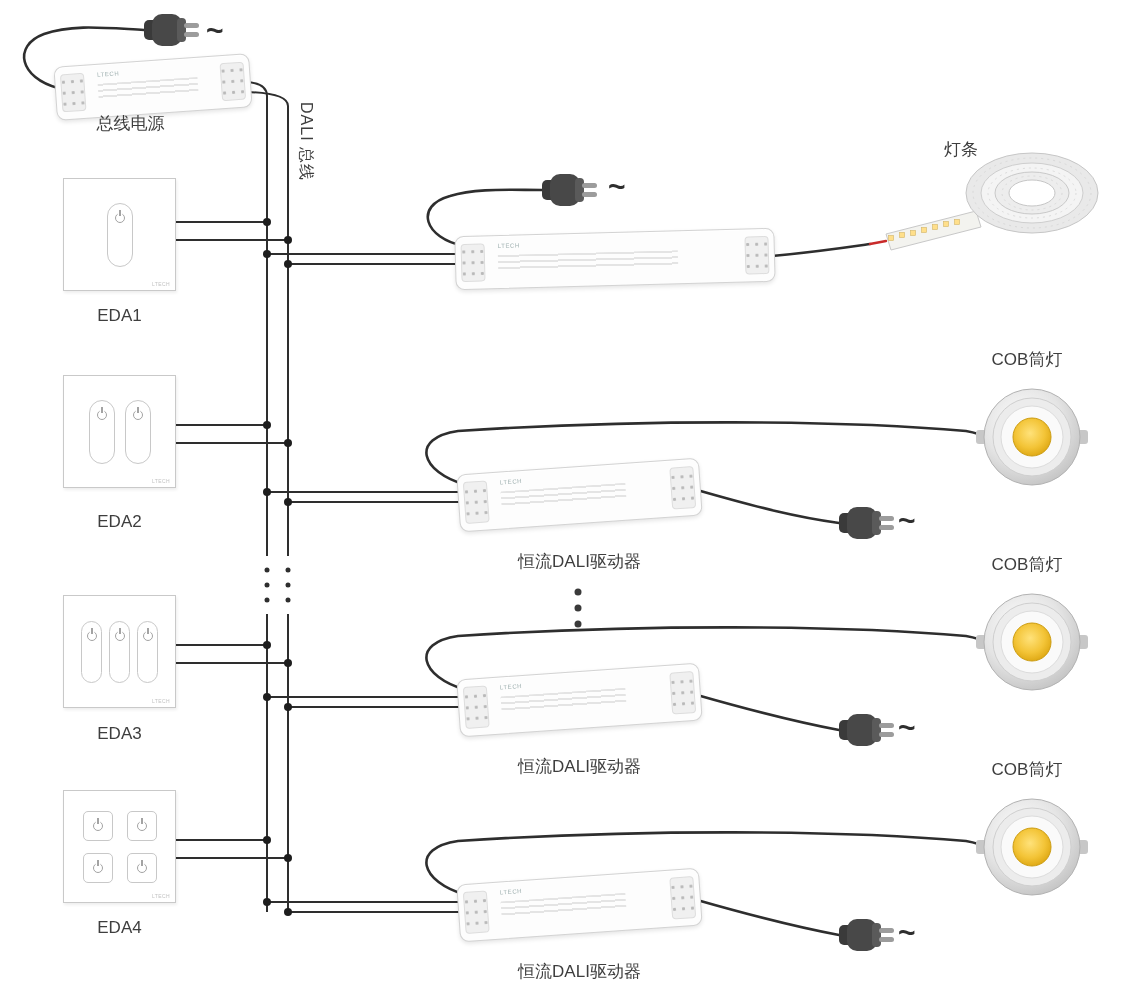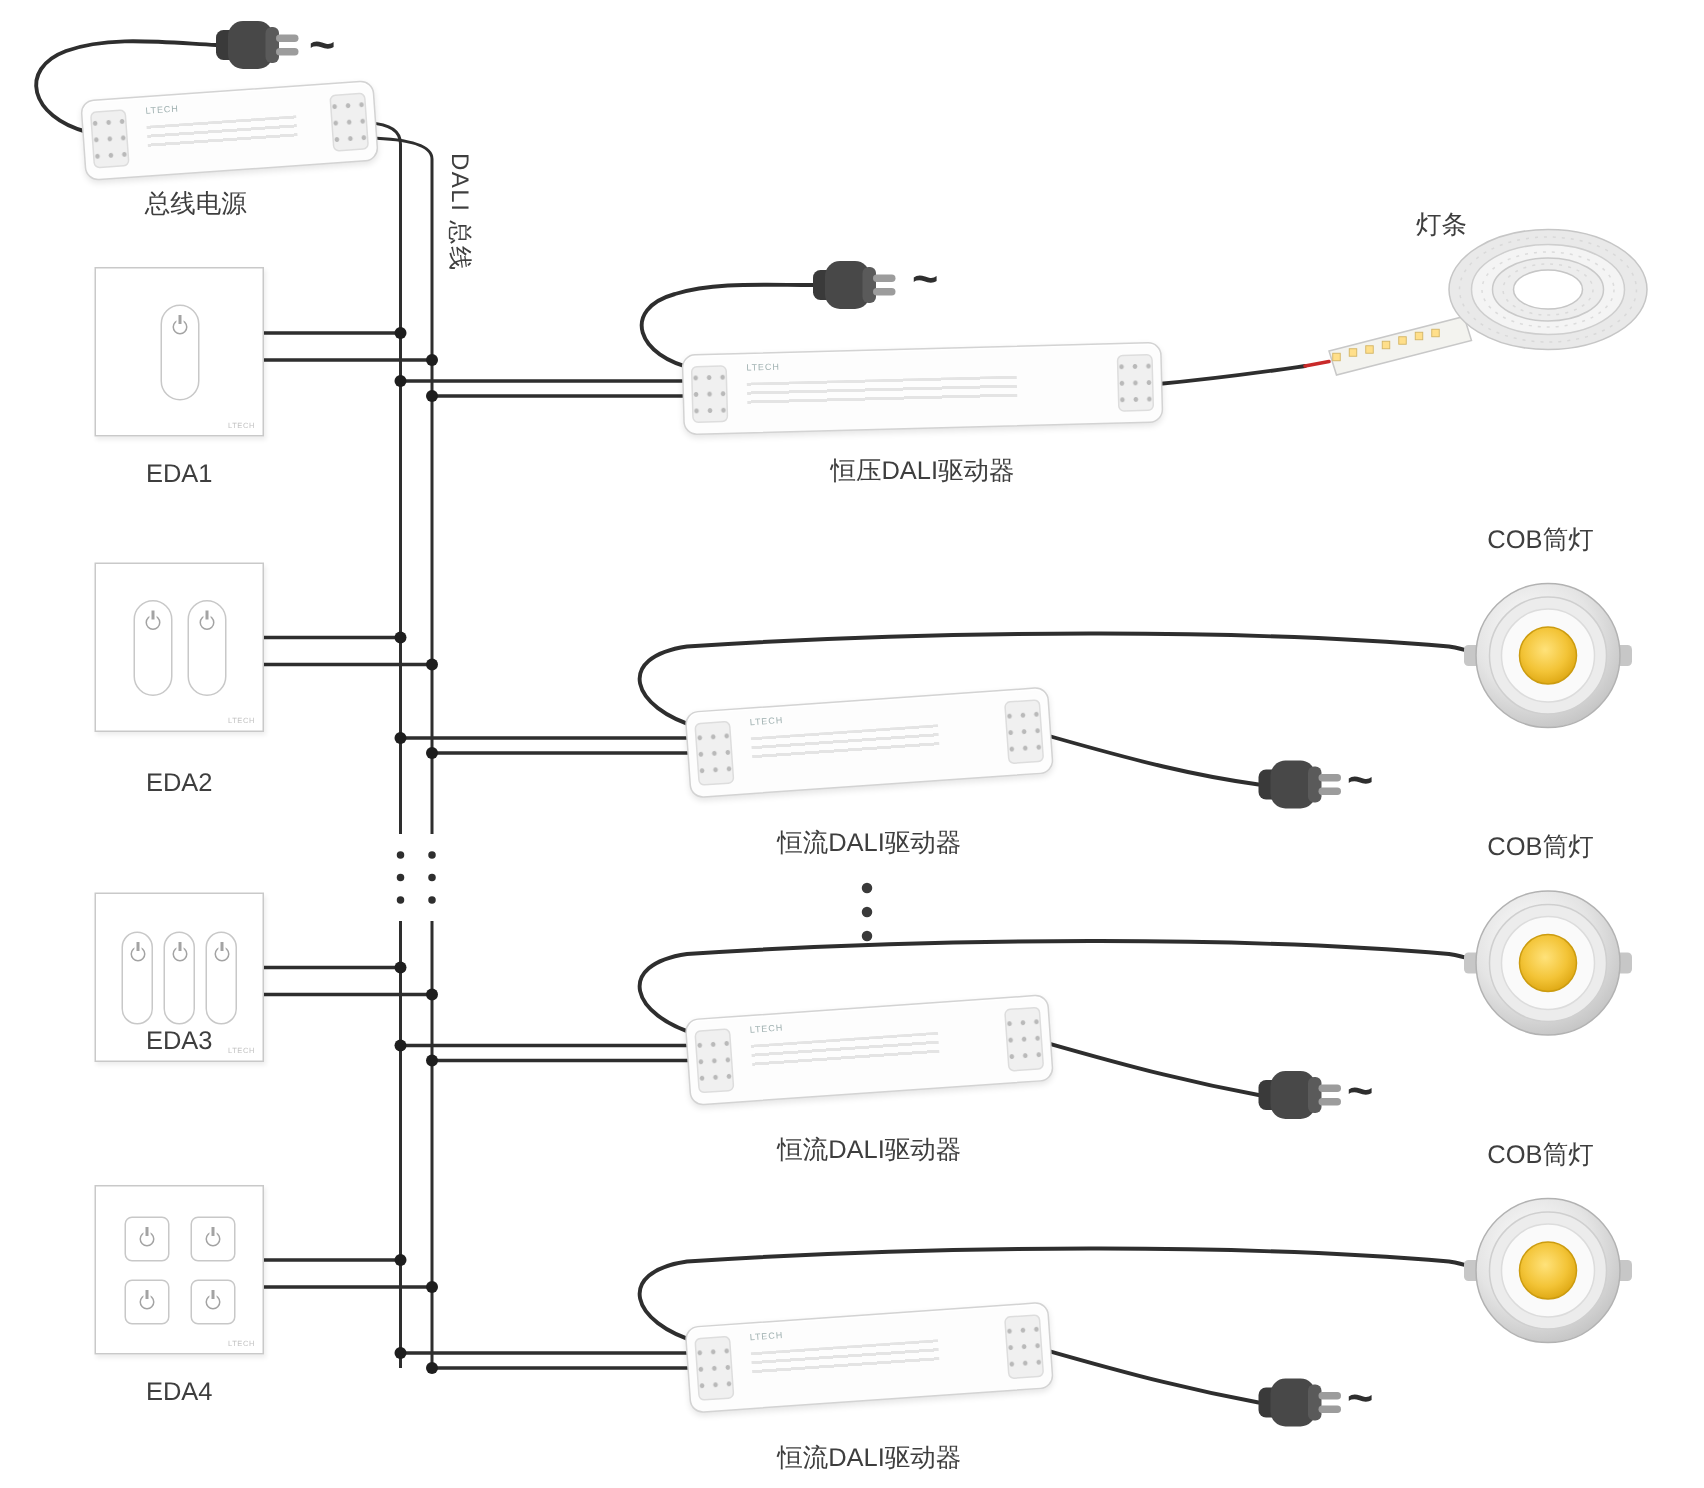--- a/index.html
+++ b/index.html
@@ -230,29 +230,28 @@
       </div>
     <div class="sqbtn">
         <span class="pwr"></span>
       </div>
     <div class="sqbtn">
         <span class="pwr"></span>
       </div>
     <div class="pbrand">LTECH</div>
   </div>
 
-  <div class="lbl" style="left:58px;top:124px;width:145px">总线电源</div>
+  <div class="lbl" style="left:58px;top:112px;width:145px">总线电源</div>
   <div class="lbl vert" style="left:316px;top:102px">DALI 总线</div>
 
   <div class="lbl" style="left:63px;top:306px;width:113px">EDA1</div>
   <div class="lbl" style="left:63px;top:512px;width:113px">EDA2</div>
-  <div class="lbl" style="left:63px;top:684px;width:113px">EDA3</div>
+  <div class="lbl" style="left:63px;top:724px;width:113px">EDA3</div>
   <div class="lbl" style="left:63px;top:918px;width:113px">EDA4</div>
 
-  <div class="lbl" style="left:455px;top:302px;width:320px">恒压DALI驱动器</div>
   <div class="lbl" style="left:458px;top:550px;width:243px">恒流DALI驱动器</div>
   <div class="lbl" style="left:458px;top:755px;width:243px">恒流DALI驱动器</div>
   <div class="lbl" style="left:458px;top:960px;width:243px">恒流DALI驱动器</div>
 
   <div class="lbl" style="left:916px;top:138px;width:90px">灯条</div>
   <div class="lbl" style="left:972px;top:348px;width:110px">COB筒灯</div>
   <div class="lbl" style="left:972px;top:553px;width:110px">COB筒灯</div>
   <div class="lbl" style="left:972px;top:758px;width:110px">COB筒灯</div>
 
   <div class="ac" style="left:206px;top:16px">~</div>

